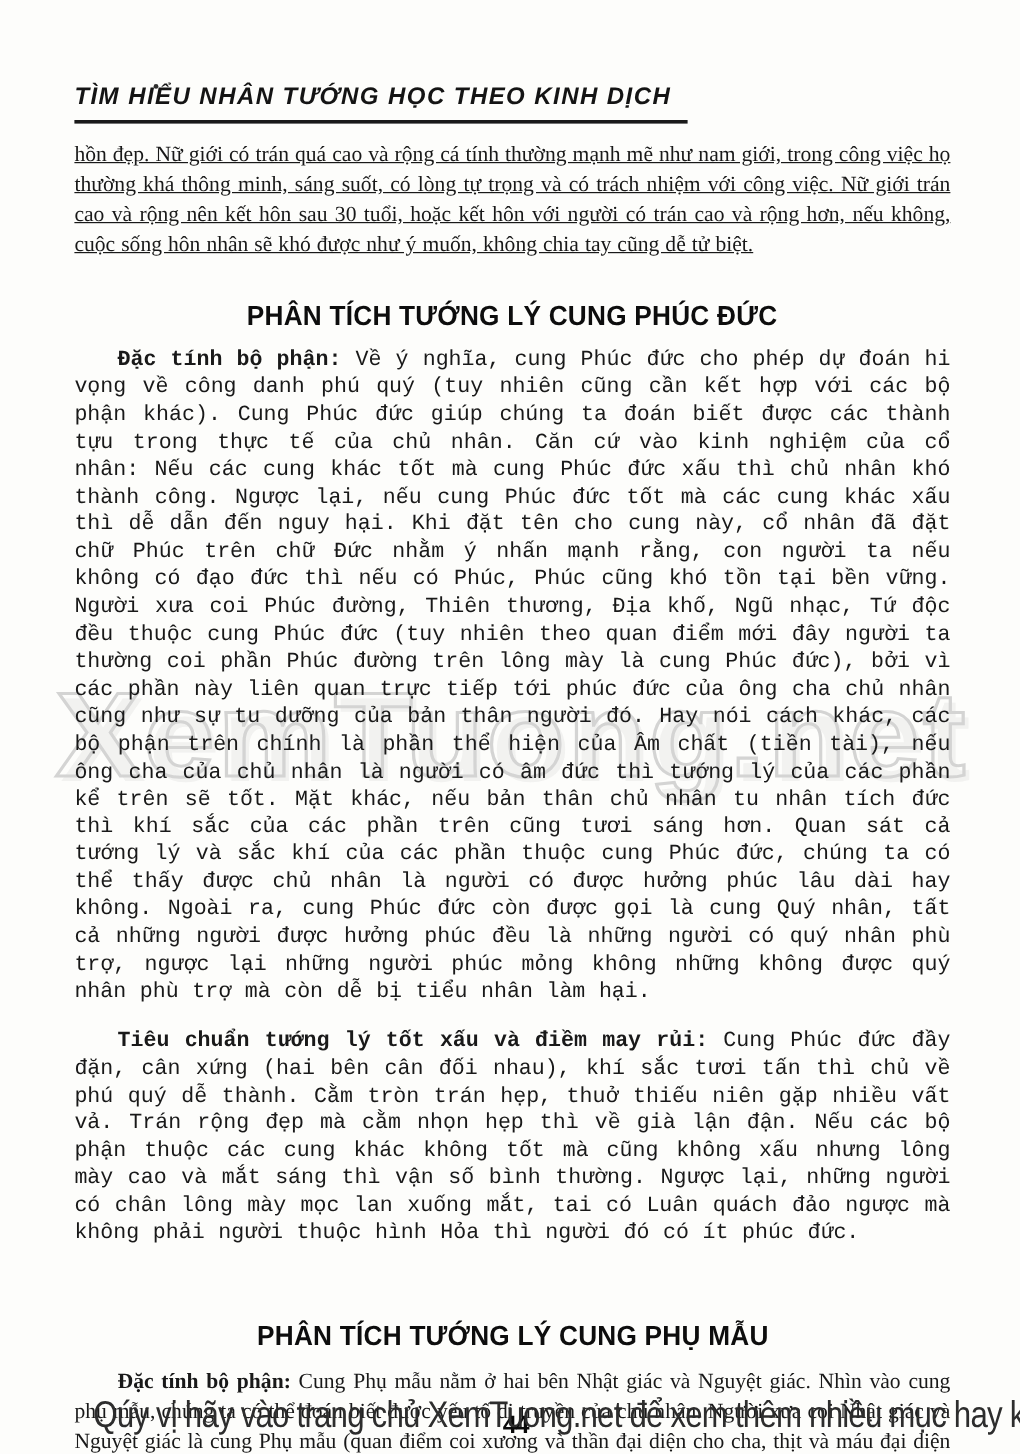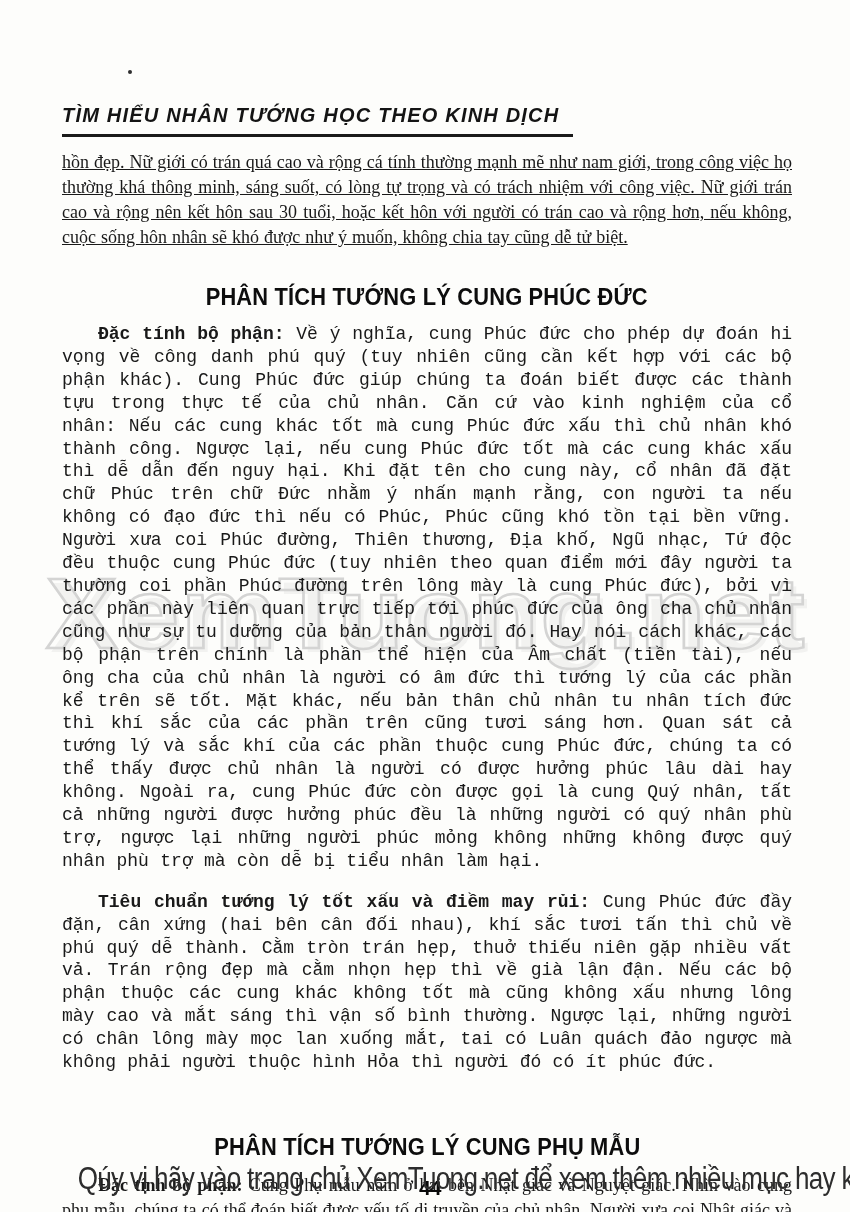--- a/index.html
+++ b/index.html
@@ -34,21 +34,21 @@
     transform-origin: left center;
     opacity: 0.85;
     pointer-events: none;
   }
 
   
   .content {
     position: absolute;
     inset: 0;
     z-index: 1;
-    padding: 104px 58px 0 62px;
+    padding: 70px 58px 0 62px;
     box-sizing: border-box;
   }
 
   .artifact-dot {
     position: absolute;
     left: 128px;
     top: 70px;
     width: 4px;
     height: 4px;
     border-radius: 50%;

